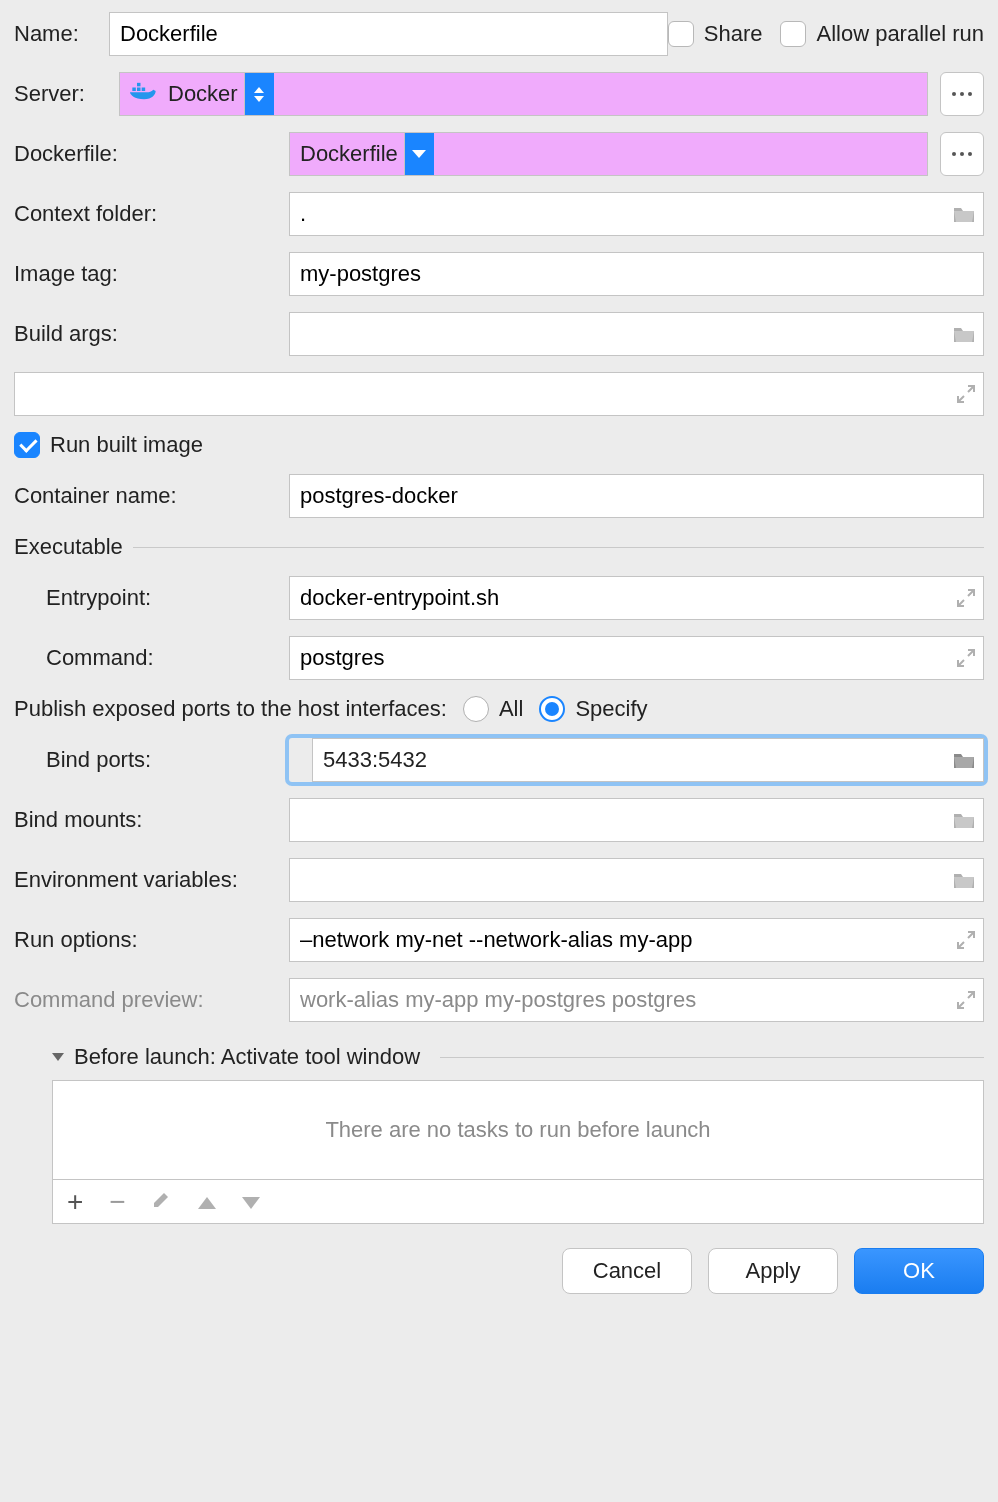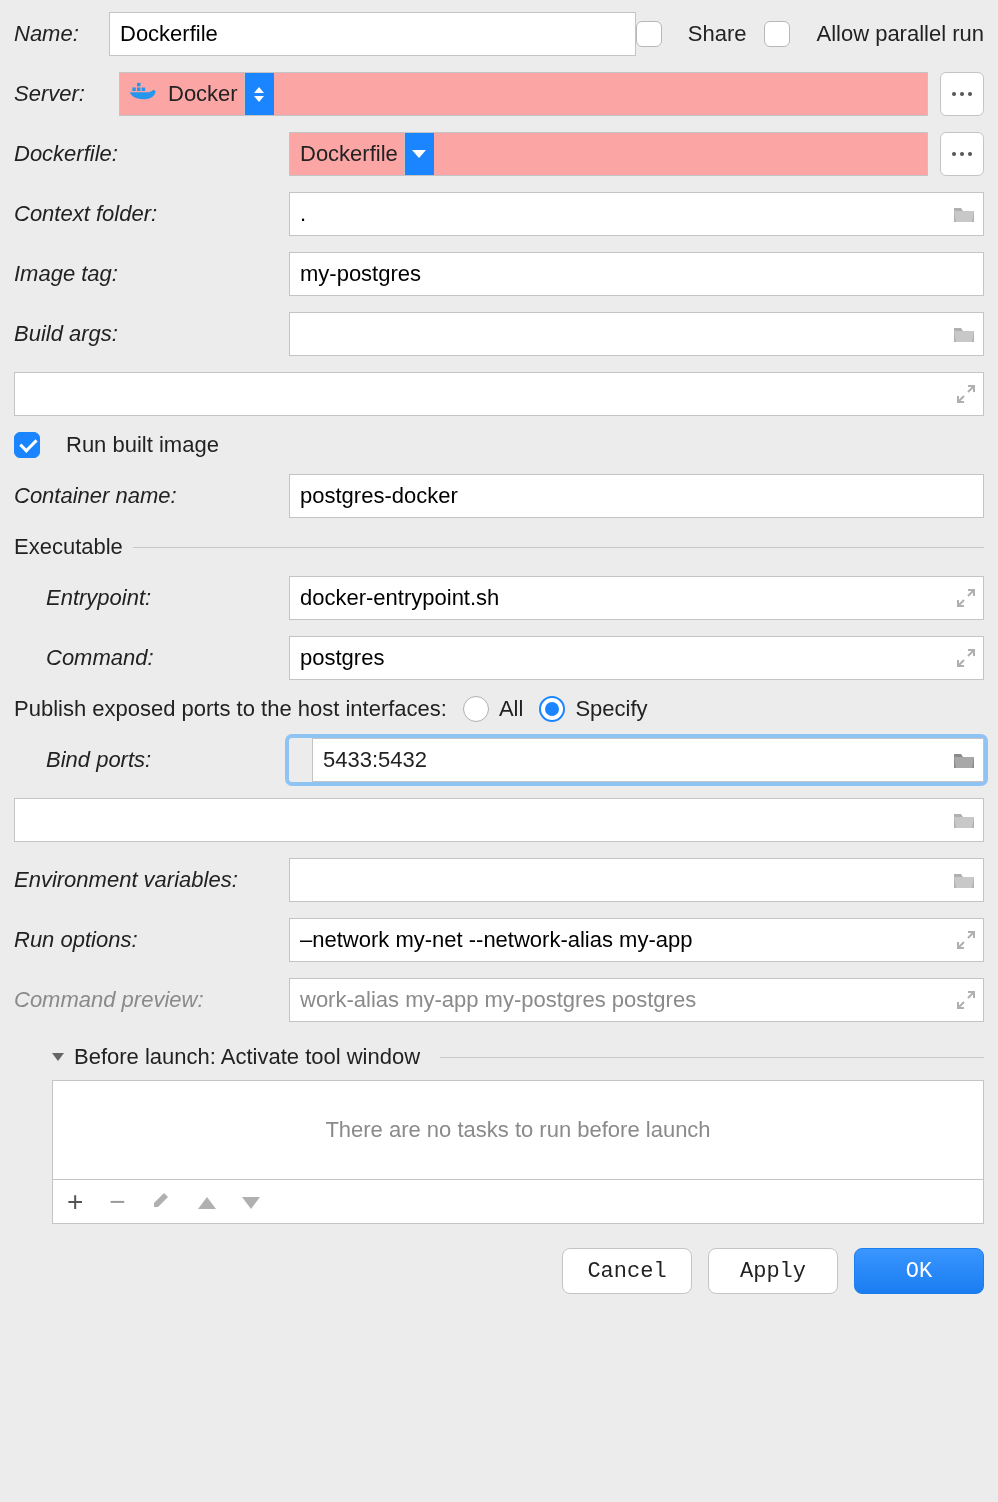--- a/index.html
+++ b/index.html
@@ -10,21 +10,21 @@
     font-size: 22px;
     color: #222;
     background: #ececec;
   }
   .dialog { padding: 12px 14px 14px 14px; }
   .row {
     display: flex;
     align-items: center;
     margin-bottom: 16px;
   }
-  .row .lbl { flex: 0 0 275px; font-style: italic; }
+  .row .lbl { flex: 0 0 275px; }
   .row.indent .lbl { flex: 0 0 275px; padding-left: 32px; }
   input[type=text].field, .field {
     flex: 1;
     height: 44px;
     border: 1px solid #c4c4c4;
     background: #fff;
     padding: 4px 10px;
     font-size: 22px;
     font-family: inherit;
   }
@@ -38,25 +38,25 @@
     border-radius: 6px; background: #fff; display: inline-flex;
     align-items: center; justify-content: center;
   }
   .chk.checked { background: #1a85ff; border-color: #1a85ff; }
   .chk.checked::after {
     content: "";
     width: 7px; height: 13px;
     border: solid #fff; border-width: 0 3px 3px 0;
     transform: rotate(45deg) translateY(-2px);
   }
-  .chk-label { display: inline-flex; align-items: flex-start; gap: 26px; }
+  .chk-label { display: inline-flex; align-items: flex-start; gap: 10px; }
   .select-wrap { flex:1; display:flex; align-items:center; }
   .select {
     flex:1; display:flex; align-items:center;
-    height: 44px; background:#fca5a5; border:1px solid #c4c4c4;
+    height: 44px; background:#f0abfc; border:1px solid #c4c4c4;
     padding: 4px 10px; position: relative;
   }
   .select .caret {
     width: 30px; height: 42px;
     margin: -4px -10px -4px 6px;
     background: #1a85ff;
     display:flex; align-items:center; justify-content:center;
     border-left:1px solid #c4c4c4;
   }
   .caret-updown::before {
@@ -127,21 +127,21 @@
     display:flex;align-items:center;justify-content:center;
     color:#8a8a8a;
   }
   .bl-tools {
     border:1px solid #c4c4c4; border-top:none; background:#fff;
     height:44px; display:flex; align-items:center; gap:26px; padding:0 14px;
   }
   .tool-btn { color:#9a9a9a; cursor:pointer; }
   .tool-btn.enabled { color:#555; }
   .buttons {
-    display:flex; justify-content:flex-end; gap:16px; margin-top:24px;font-family:Liberation Mono, monospace;
+    display:flex; justify-content:flex-end; gap:16px; margin-top:24px;
   }
   .btn {
     min-width:130px; height:46px; border-radius:8px;
     border:1px solid #c4c4c4; background:#fff;
     display:flex;align-items:center;justify-content:center;
     font-size:22px; cursor:pointer;
   }
   .btn.primary {
     background: linear-gradient(#3a96ff,#1a7df0);
     border-color:#1a7df0; color:#fff;
@@ -316,20 +316,21 @@
       <span class="inner-icon folder-icon">
         <svg viewBox="0 0 24 20">
             <path fill="#8a8a8a" d="M2 4h7l2 3h11v11H2z"></path>
             <path fill="#a8a8a8" d="M2 7h20l-2 11H4z"></path>
           </svg>
       </span>
     </div>
   </div>
 
   <div class="row">
+    <div class="lbl">Bind mounts:</div>
     <div class="field-wrap">
       <input type="text" class="field disabled" value="" style="">
       <span class="inner-icon folder-icon">
         <svg viewBox="0 0 24 20">
             <path fill="#b0b0b0" d="M2 4h7l2 3h11v11H2z"></path>
             <path fill="#c8c8c8" d="M2 7h20l-2 11H4z"></path>
           </svg>
       </span>
     </div>
   </div>

